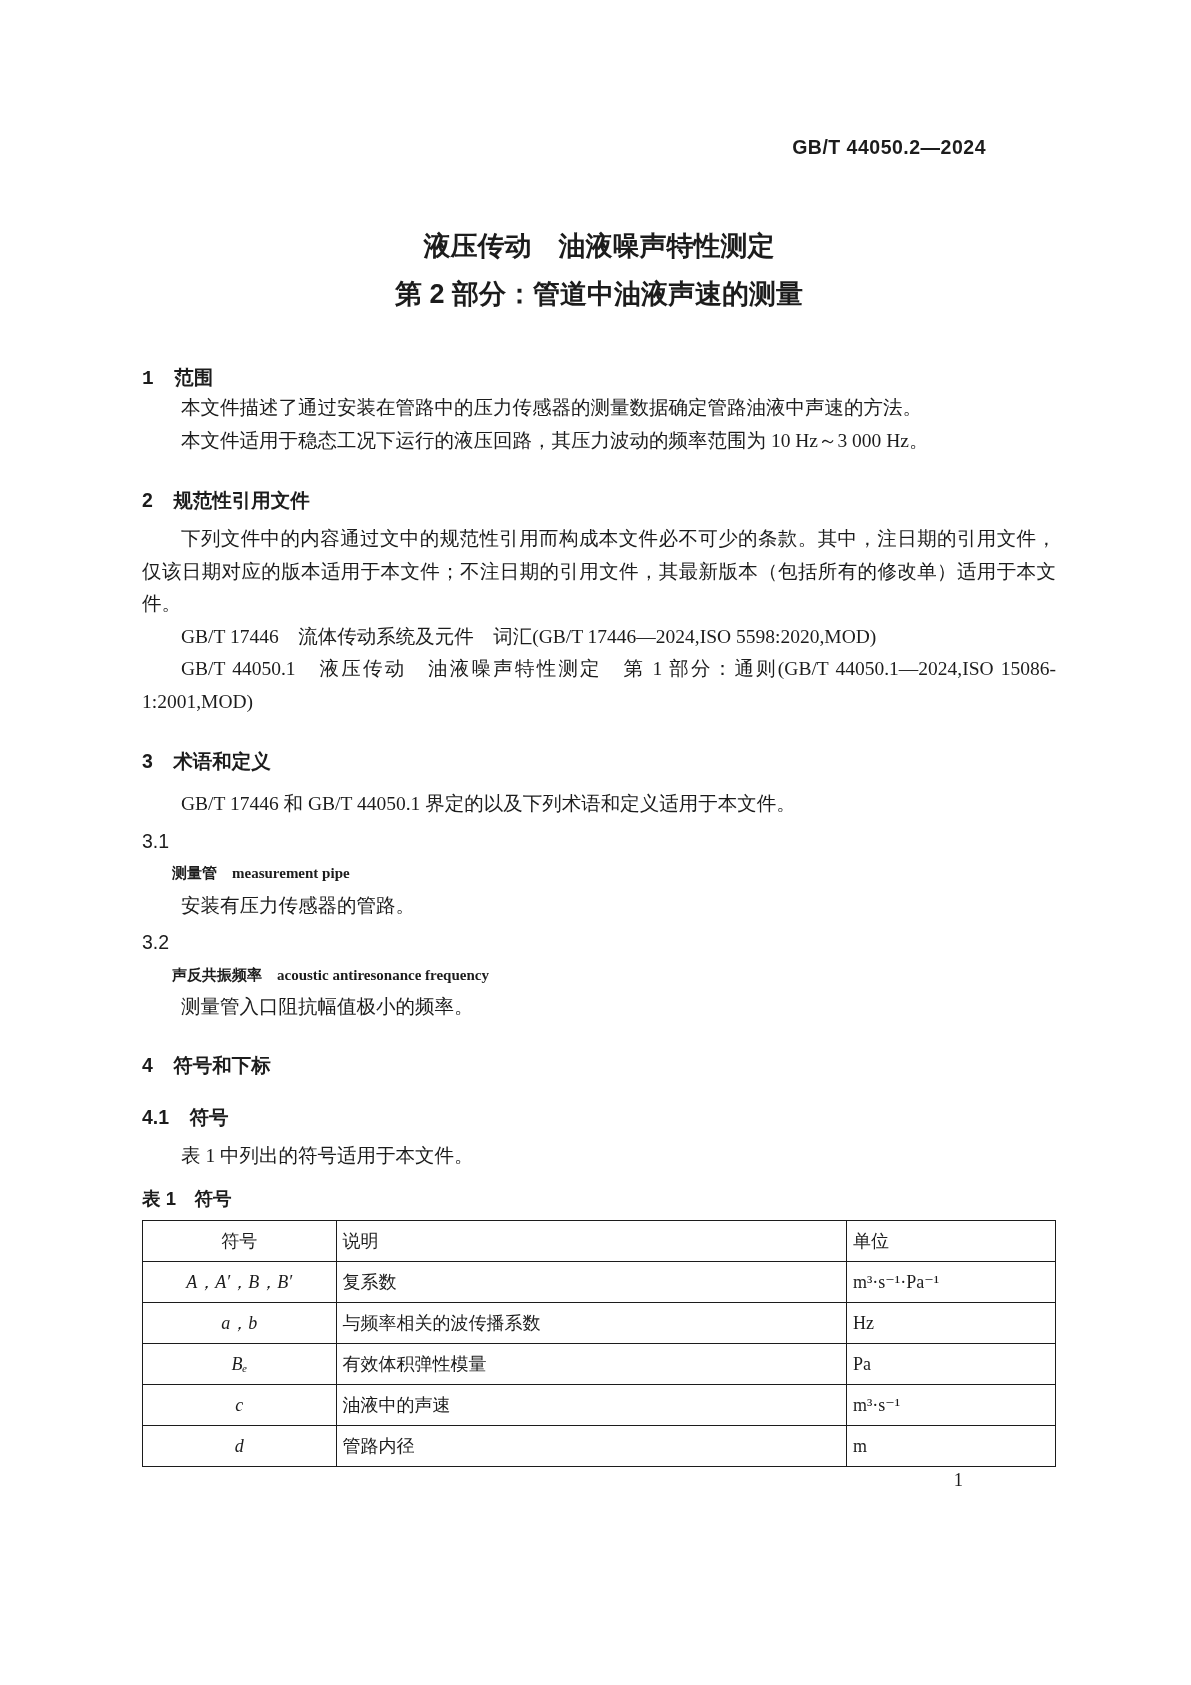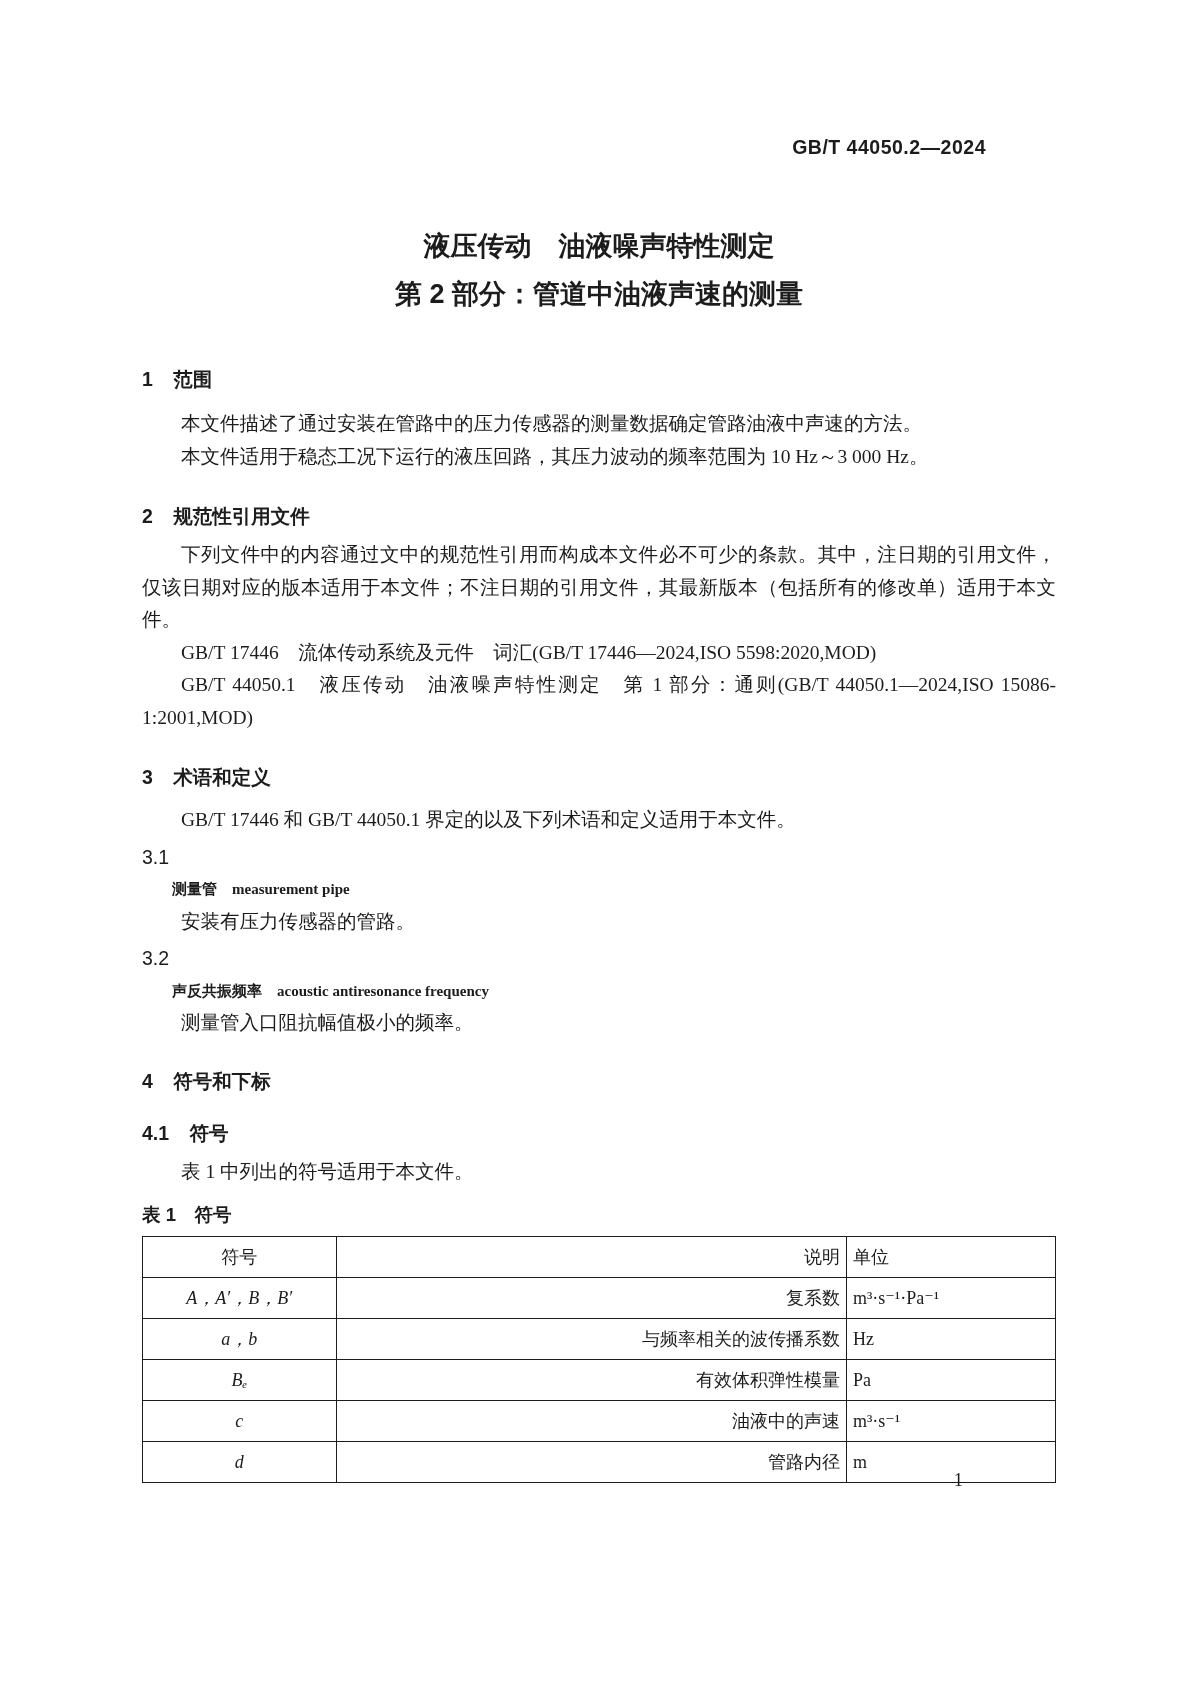--- a/index.html
+++ b/index.html
@@ -36,33 +36,33 @@
     font-size: 27px;
     line-height: 48px;
   }
   .h2 {
     font-family: "Liberation Sans", "DejaVu Sans", sans-serif;
     font-weight: bold;
     font-size: 19.5px;
     line-height: 26px;
   }
   .h-num { margin-right: 1.05em; }
-  .mt-s1 { margin-top: 48px; }
+  .mt-s1 { margin-top: 48px; font-family: Liberation Mono, monospace; }
   .mt-s2 { margin-top: 30px; }
   .mt-s3 { margin-top: 30px; }
   .mt-s4 { margin-top: 28px; }
   .h3 { margin-top: 26px; }
   .para {
     margin: 0;
     font-size: 19.5px;
     line-height: 32.5px;
     text-indent: 2em;
     text-align: justify;
   }
-  .mt-p1 { margin-top: 16px; }
+  .mt-p1 { }
   .mt-p2 { margin-top: 10px; }
   .mt-p3 { margin-top: 14px; }
   .term-num {
     margin-top: 4px;
     font-family: "Liberation Sans", "DejaVu Sans", sans-serif;
     font-size: 19.5px;
     line-height: 32.5px;
   }
   .term {
     padding-left: 2em;
@@ -86,22 +86,22 @@
     font-size: 18px;
   }
   table.symbols th, table.symbols td {
     border: 1px solid #1c1c1c;
     height: 40px;
     padding: 0 6px;
     font-weight: normal;
     vertical-align: middle;
   }
   th.col-symbol, td.cell-symbol { width: 21.2%; text-align: center; }
-  th.col-desc { width: 55.9%; text-align: right; }
-  td.cell-desc { text-align: right; padding-left: 15px; }
+  th.col-desc { width: 55.9%; text-align: left; }
+  td.cell-desc { text-align: left; padding-left: 15px; }
   th.col-unit, td.cell-unit { width: 22.9%; text-align: left; }
   td.cell-symbol { font-style: italic; font-family: "Liberation Serif", "DejaVu Serif", serif; }
   .page-number {
     position: absolute;
     top: 1470px;
     right: 228px;
     font-size: 18.5px;
   }
 </style>
 </head>

